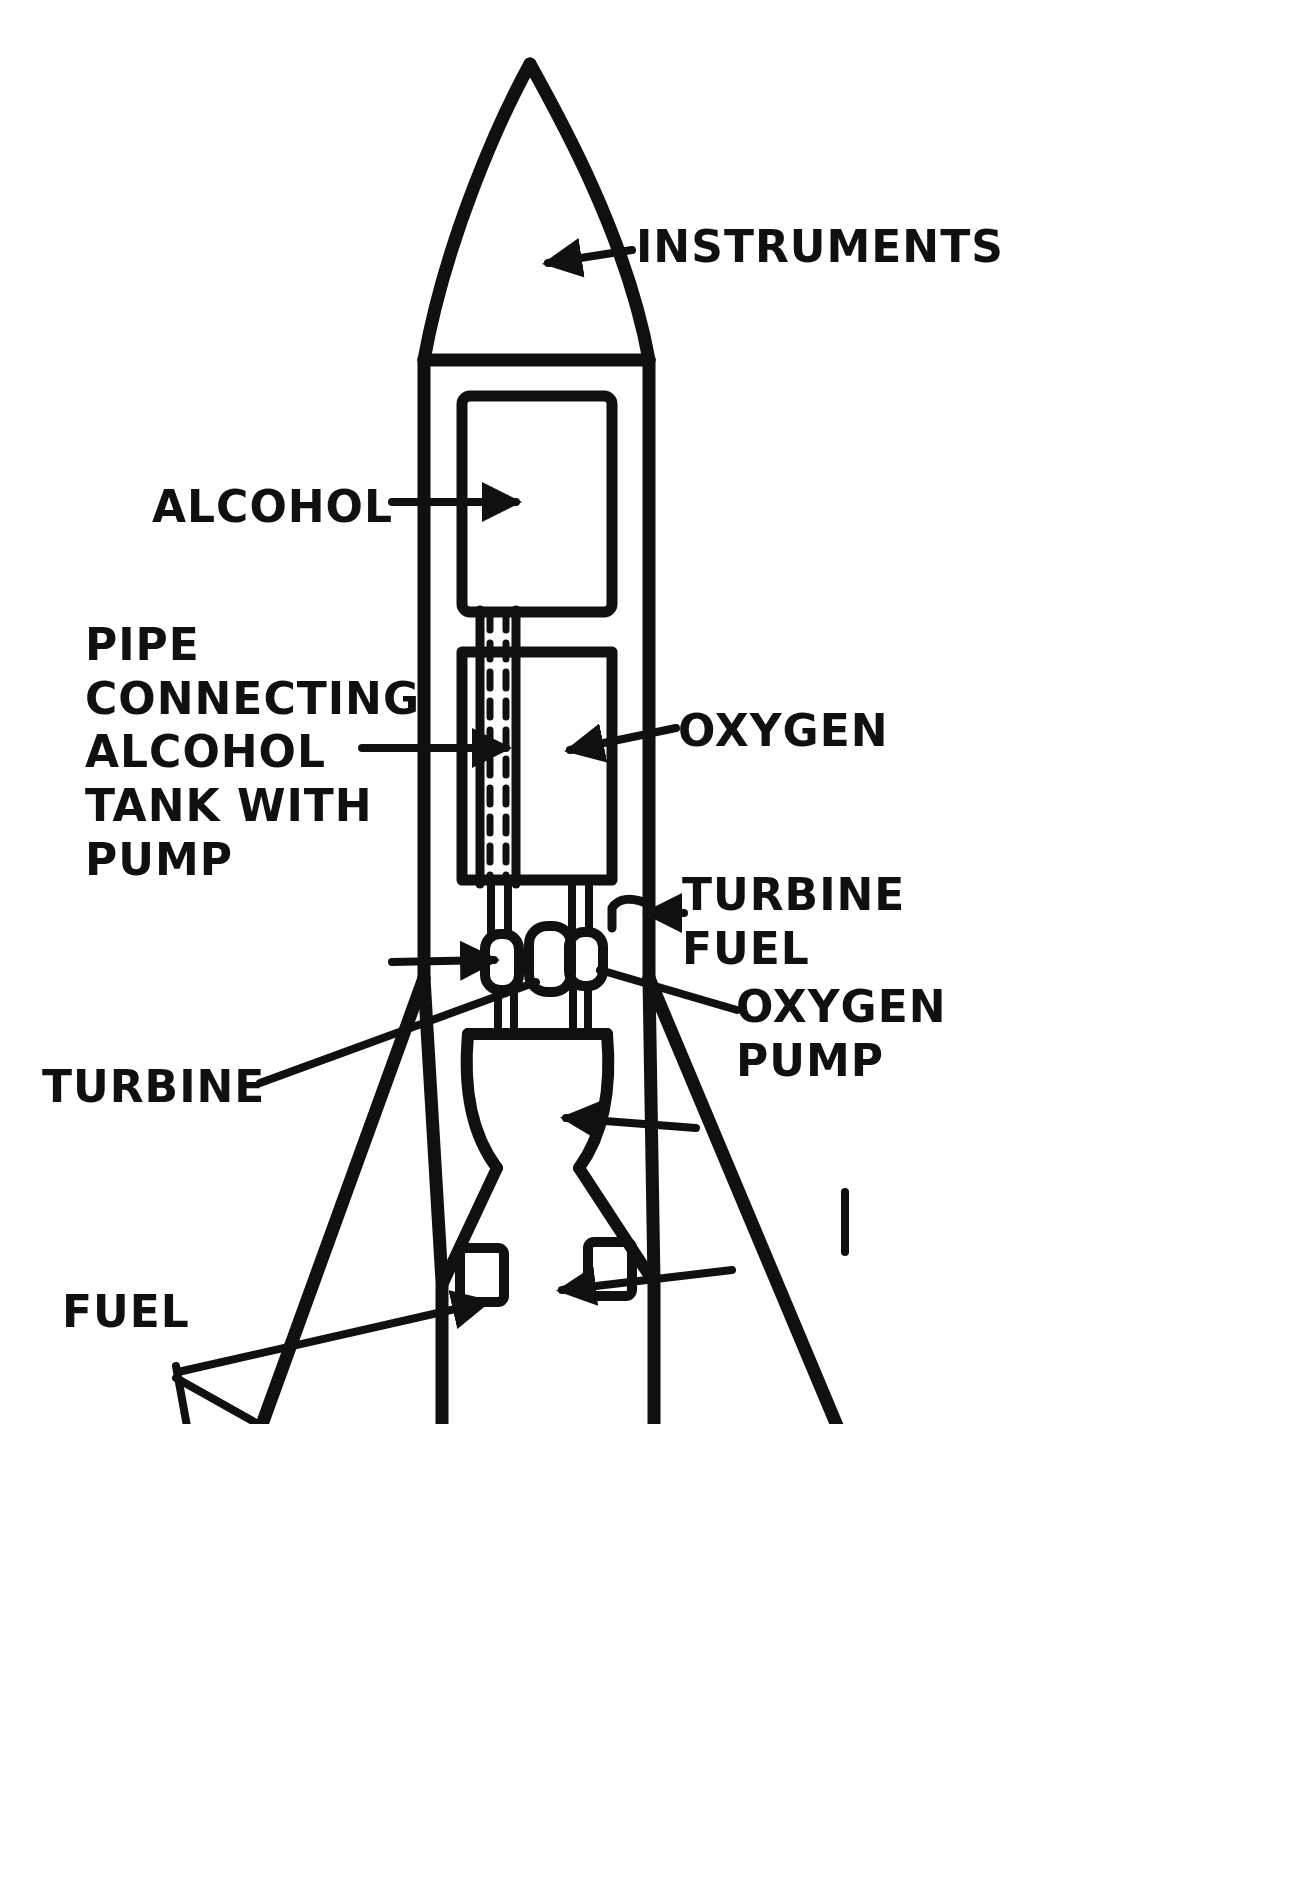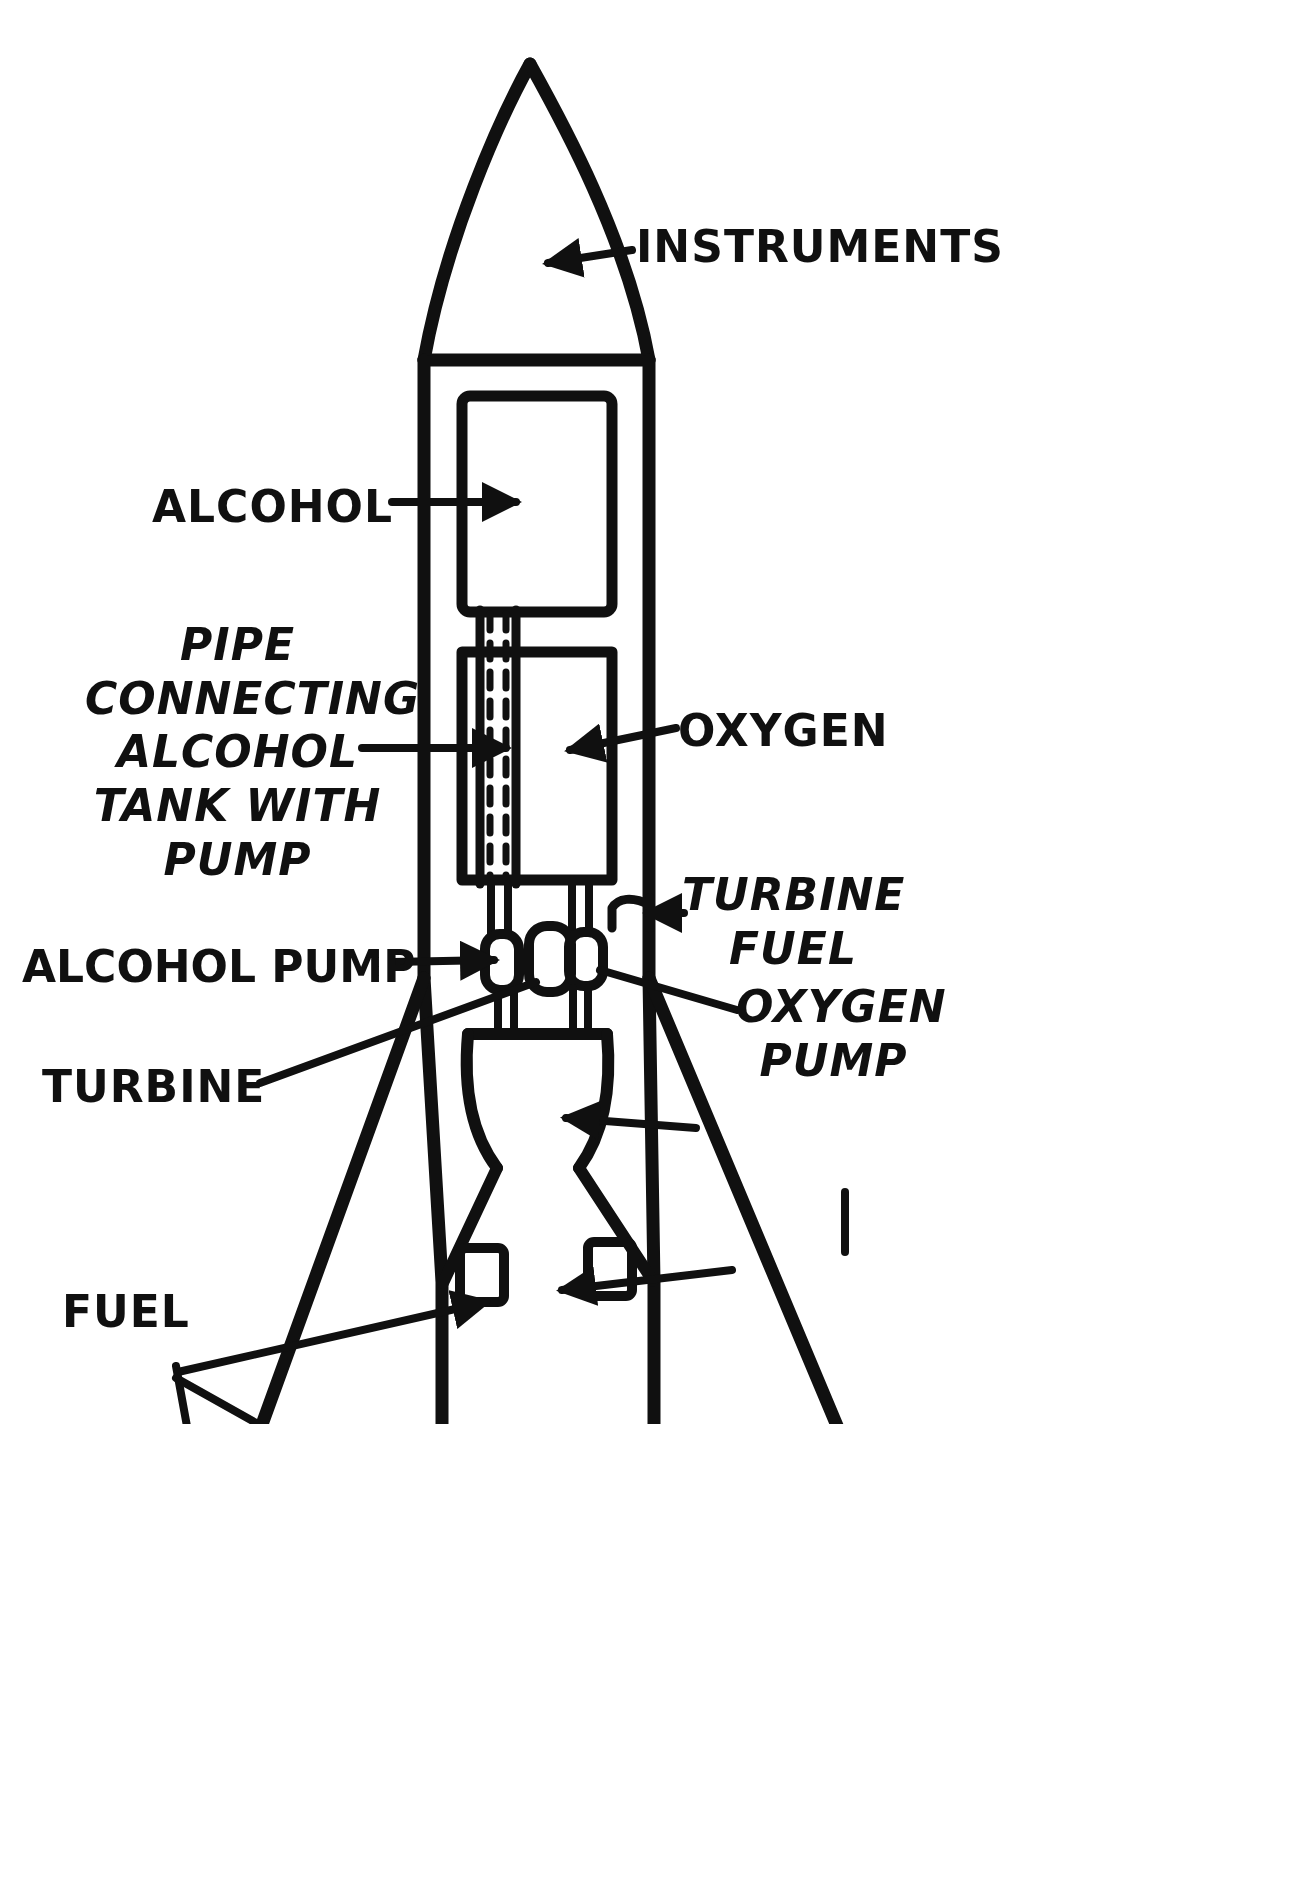--- a/index.html
+++ b/index.html
@@ -9,21 +9,21 @@
     background:var(--background,#fff);
     font-family:"DejaVu Sans",sans-serif;
   }
   .stage svg{position:absolute;left:0;top:0;}
   .ink{stroke:var(--ink,#101010);fill:none;stroke-linecap:round;stroke-linejoin:round;}
   .label{
     position:absolute;color:var(--ink,#101010);
     font-weight:700;font-size:44px;line-height:1.22;letter-spacing:1px;
     white-space:pre-line;
   }
-  .center{text-align:center;font-style:italic;}
+  .center{}
 </style>
 </head>
 <body>
 
 <div class="stage">
 
   <svg width="1305" height="1902" viewBox="0 0 1305 1902">
     <defs>
       <marker id="arw" viewBox="0 0 10 10" refX="8.5" refY="5" markerWidth="5" markerHeight="5" orient="auto-start-reverse">
         <path d="M0,0 L10,5 L0,10 Z" style="fill:var(--ink,#101010);"></path>
@@ -124,19 +124,18 @@
   <div class="label" style="left:636px;top:220px;">INSTRUMENTS</div>
   <div class="label" style="left:152px;top:480px;">ALCOHOL</div>
   <div class="label center" style="left:85px;top:618px;width:305px;">PIPE
 CONNECTING
 ALCOHOL
 TANK WITH
 PUMP</div>
   <div class="label" style="left:678px;top:704px;">OXYGEN</div>
   <div class="label center" style="left:682px;top:868px;width:222px;">TURBINE
 FUEL</div>
-  <div class="label" style="left:22px;top:940px;letter-spacing:0;">ALCOHOL PUMP</div>
   <div class="label center" style="left:736px;top:980px;width:195px;">OXYGEN
 PUMP</div>
   <div class="label" style="left:42px;top:1060px;">TURBINE</div>
   <div class="label" style="left:62px;top:1285px;">FUEL</div>
 
 </div>
 
 </body></html>

